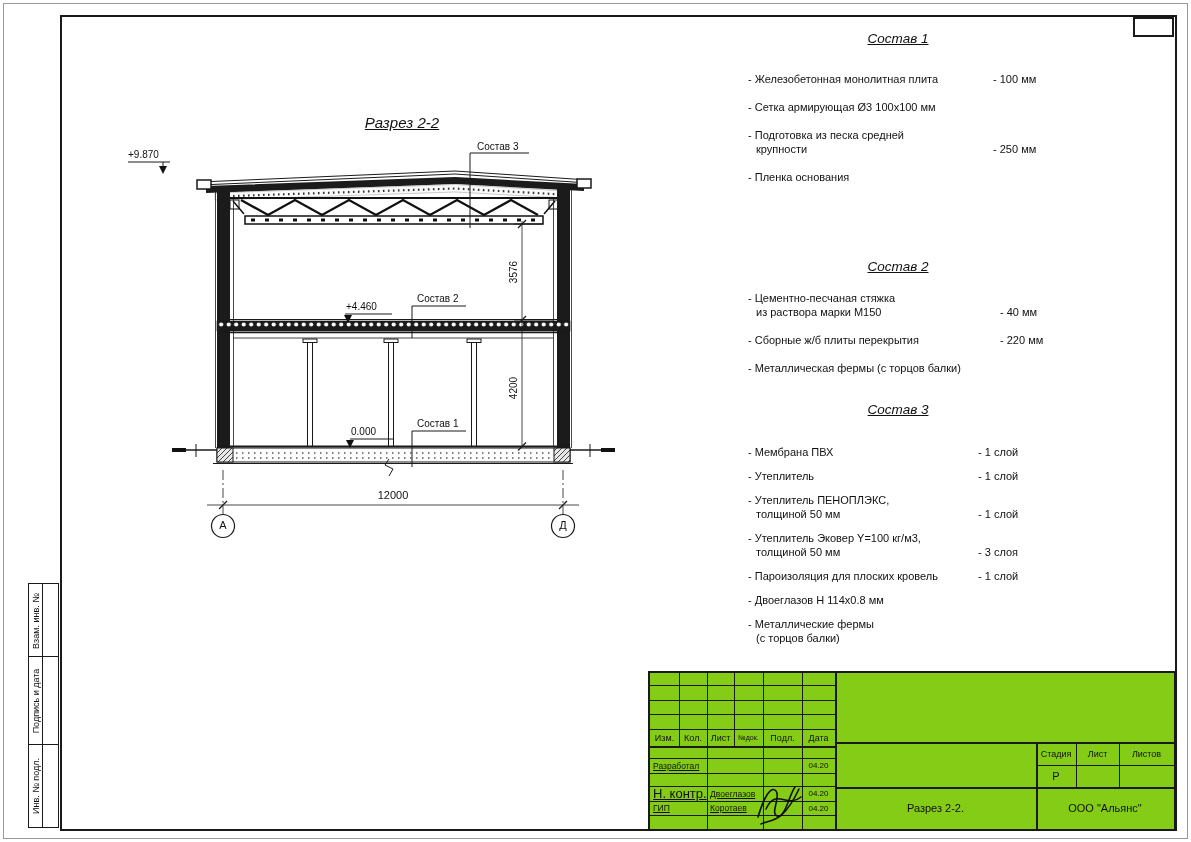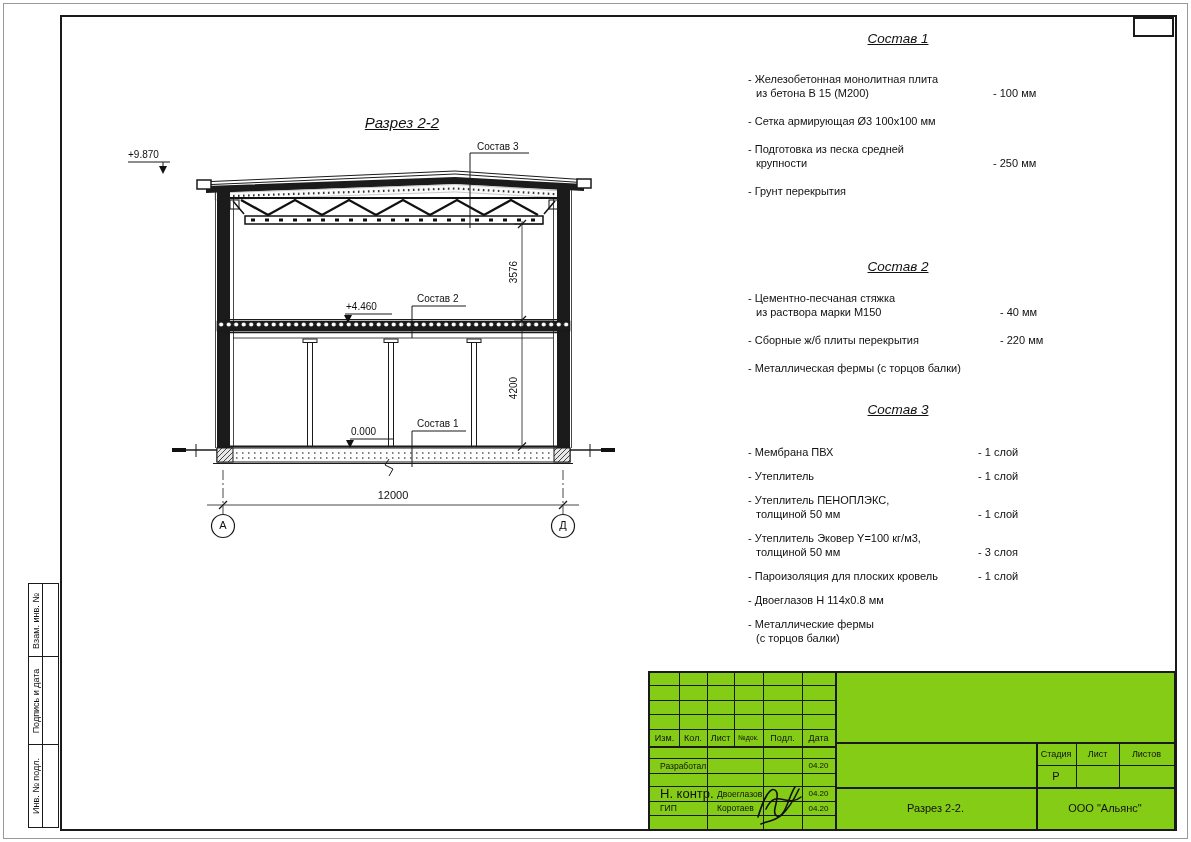--- a/index.html
+++ b/index.html
@@ -32,21 +32,21 @@
   .item-value{position:absolute;bottom:0;left:245px;white-space:nowrap;}
   #list-2 .item-value{left:252px;}
   #list-3 .item-value{left:230px;}
 
   
   #titleblock{position:absolute;left:648px;top:671px;width:528px;height:160px;
               border:2px solid #1a1a1a;box-sizing:border-box;background:#84cc16;}
   .vl,.hl{position:absolute;background:#1a1a1a;}
   .tb-cell{position:absolute;display:flex;align-items:center;font-size:9px;overflow:hidden;white-space:nowrap;}
   .tb-center{justify-content:center;text-align:center;}
-  .tb-pad{padding-left:10px;}
+  .tb-pad{padding-left:3px;text-decoration:underline;}
   svg{display:block;}
   #section-svg{position:absolute;left:0;top:0;}
   #signature{position:absolute;left:754px;top:779px;}
 </style>
 </head>
 <body>
 <div id="sheet">
 
 <div class="paper-border"></div>
 <div class="frame"></div>
@@ -193,39 +193,38 @@
 <div class="dtext rot" style="left:494px;top:382px;width:38px;height:12px;">4200</div>
 <div class="dtext" style="left:368px;top:489px;width:50px;text-align:center;font-size:11px;">12000</div>
 <div class="axis-letter" style="left:212px;top:519px;">А</div>
 <div class="axis-letter" style="left:552px;top:519px;">Д</div>
 
 <div id="list-1" class="mat-list" style="top:32px;">
       <div class="list-title">Состав 1</div>
       <div class="list-item">
         <div>
           <div>- Железобетонная  монолитная плита</div>
-          <div class="cont">из бетона В 15 (М200)</div>
         </div>
         <div class="item-value">- 100 мм</div>
       </div>
       <div class="list-item">
         <div>
           <div>- Сетка армирующая Ø3 100х100 мм</div>
         </div>
       </div>
       <div class="list-item">
         <div>
           <div>- Подготовка из песка средней</div>
           <div class="cont">крупности</div>
         </div>
         <div class="item-value">- 250 мм</div>
       </div>
       <div class="list-item">
         <div>
-          <div>- Грунт перекрытия</div>
+          <div>- Пленка основания</div>
         </div>
       </div>
     </div>
 <div id="list-2" class="mat-list" style="top:260px;">
       <div class="list-title">Состав 2</div>
       <div class="list-item">
         <div>
           <div>- Цементно-песчаная стяжка</div>
           <div class="cont">из раствора марки М150</div>
         </div>

